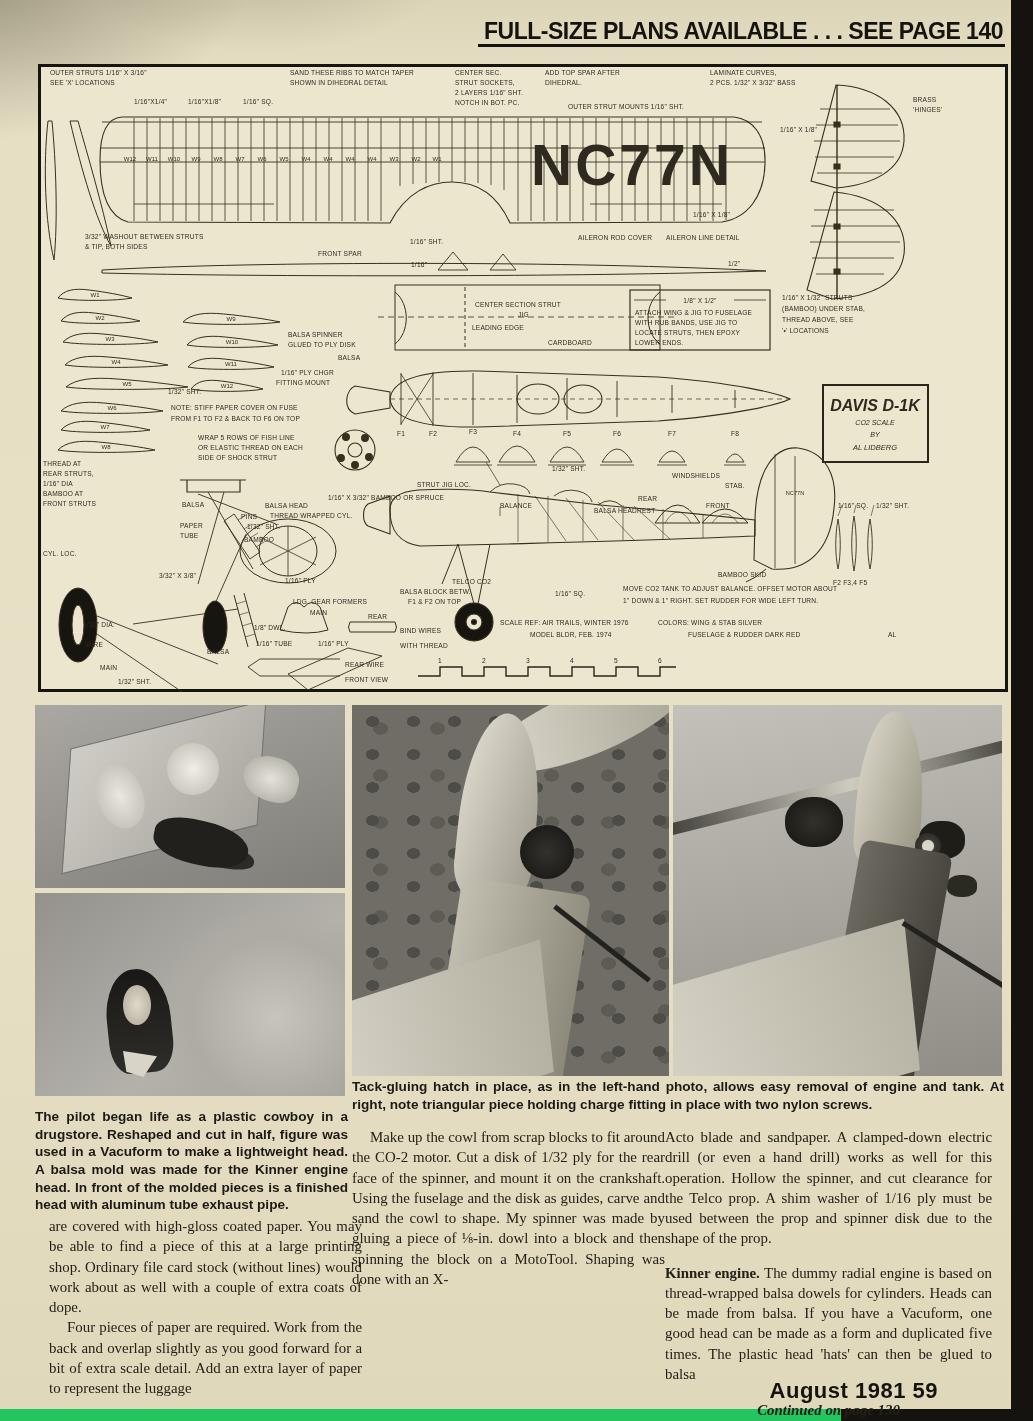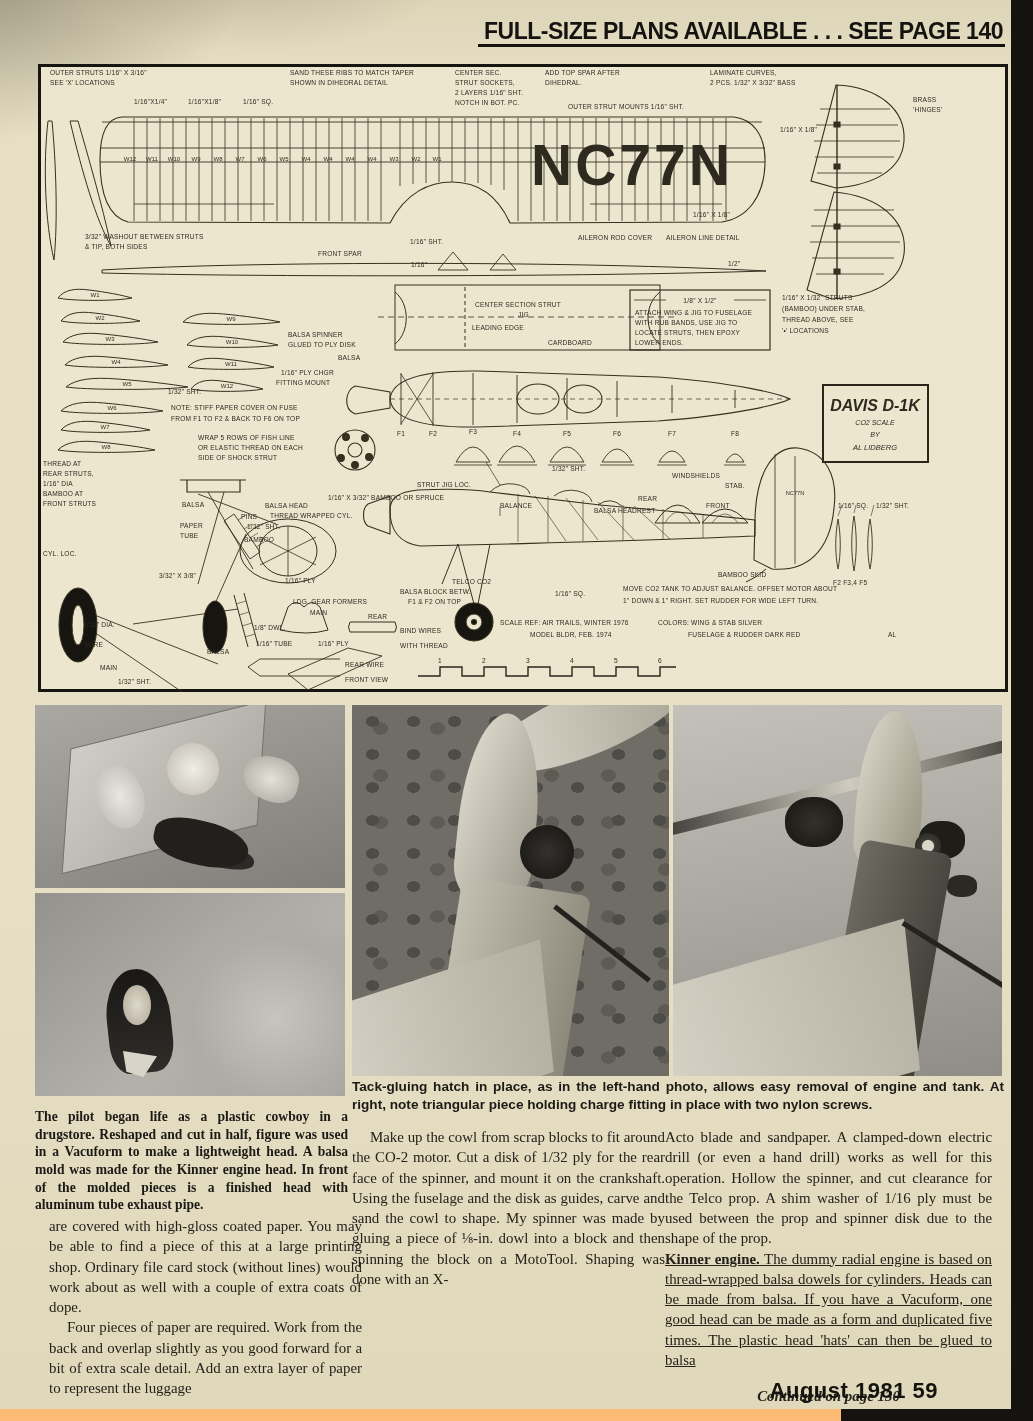--- a/index.html
+++ b/index.html
@@ -1,38 +1,38 @@
 <!DOCTYPE html>
 <html><head>
 <meta charset="utf-8">
 <style>
   html,body{margin:0;padding:0;background:#141310;width:1033px;height:1421px;overflow:hidden;}
-  #page{position:absolute;left:0;top:0;width:841px;height:1421px;background:#fdba74;}
+  #page{position:absolute;left:0;top:0;width:841px;height:1421px;background:#22c55e;}
   #paper{position:absolute;left:0;top:0;width:1011px;height:1409px;
     background:
       radial-gradient(420px 260px at -40px -40px, rgba(90,85,70,.55), rgba(90,85,70,0) 70%),
       radial-gradient(300px 160px at 260px -60px, rgba(120,112,92,.35), rgba(120,112,92,0) 70%),
       linear-gradient(180deg,#ddd5b8 0,#e6dfc4 6%,#e7e0c6 60%,#e0d8ba 100%);
   }
   #masthead{position:absolute;top:18px;left:0;width:1003px;text-align:right;
     font-family:"Liberation Sans",sans-serif;font-weight:bold;font-size:23px;letter-spacing:-.5px;color:#15130f;}
   #masthead-rule{position:absolute;top:44px;left:478px;width:527px;height:3px;background:#15130f;}
   #plan-wrap{position:absolute;left:38px;top:64px;width:970px;height:628px;}
   svg text{font-family:"Liberation Sans",sans-serif;fill:#2e2a20;}
   .al{font-size:6.6px;letter-spacing:.2px;}
   .alsm{font-size:6px;}
   .mid{text-anchor:middle;}
   .photo{position:absolute;overflow:hidden;}
   .cap{font-family:"Liberation Sans",sans-serif;font-weight:bold;color:#1c1a16;}
-  #cap-left{position:absolute;left:35px;top:1108px;width:313px;font-size:13.6px;line-height:1.30;text-align:justify;font-family:Liberation Serif, serif;}
+  #cap-left{position:absolute;left:35px;top:1108px;width:313px;font-size:13.6px;line-height:1.30;text-align:justify;}
   #cap-mid{position:absolute;left:352px;top:1078px;width:652px;font-size:13.6px;line-height:1.32;text-align:justify;}
   .bodycol{position:absolute;font-family:"Liberation Serif",serif;font-size:14.9px;line-height:1.36;color:#24211b;text-align:justify;}
   .bodycol p{margin:0;}
   .bodycol p.ind{text-indent:18px;}
-  .bodycol p.gap{text-decoration:underline;}
+  .bodycol p.gap{margin-top:14px;}
   #col1{left:49px;top:1216px;width:313px;}
   #col2{left:352px;top:1127px;width:313px;}
   #col3{left:665px;top:1127px;width:327px;}
   #continued{font-style:italic;font-weight:bold;text-align:center;margin-top:16px;}
   #footer{position:absolute;left:0;top:1378px;width:938px;text-align:right;
     font-family:"Liberation Sans",sans-serif;font-weight:bold;font-size:22px;color:#15130f;letter-spacing:.5px;}
   .lead{font-weight:bold;}
 </style>
 </head>
 <body>

